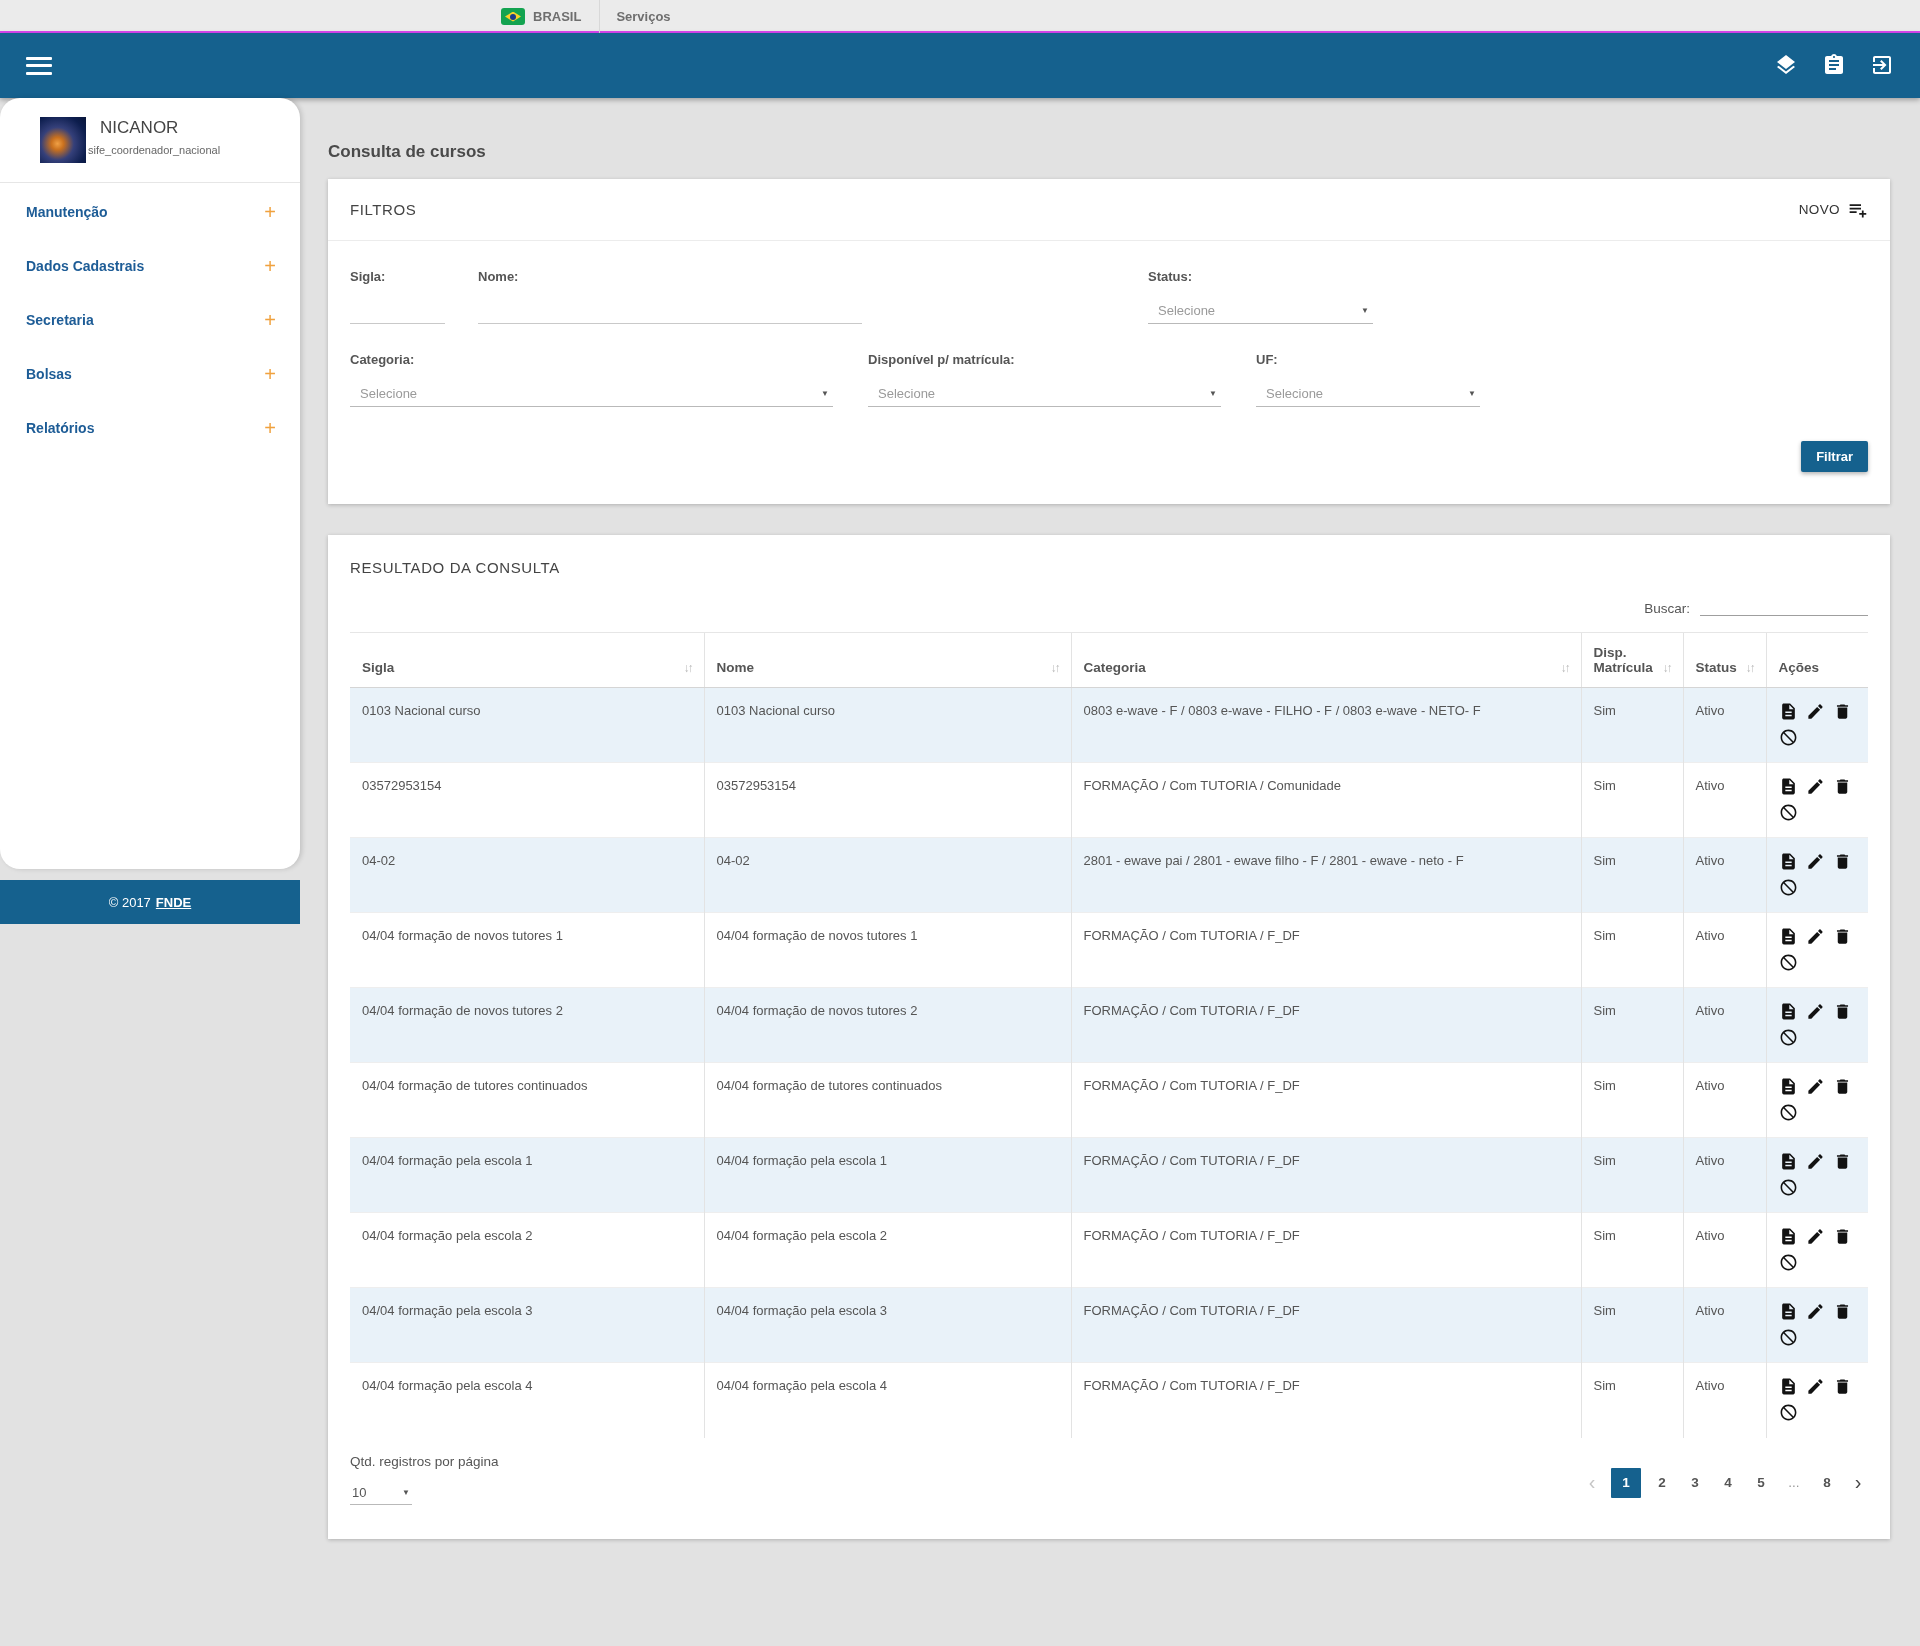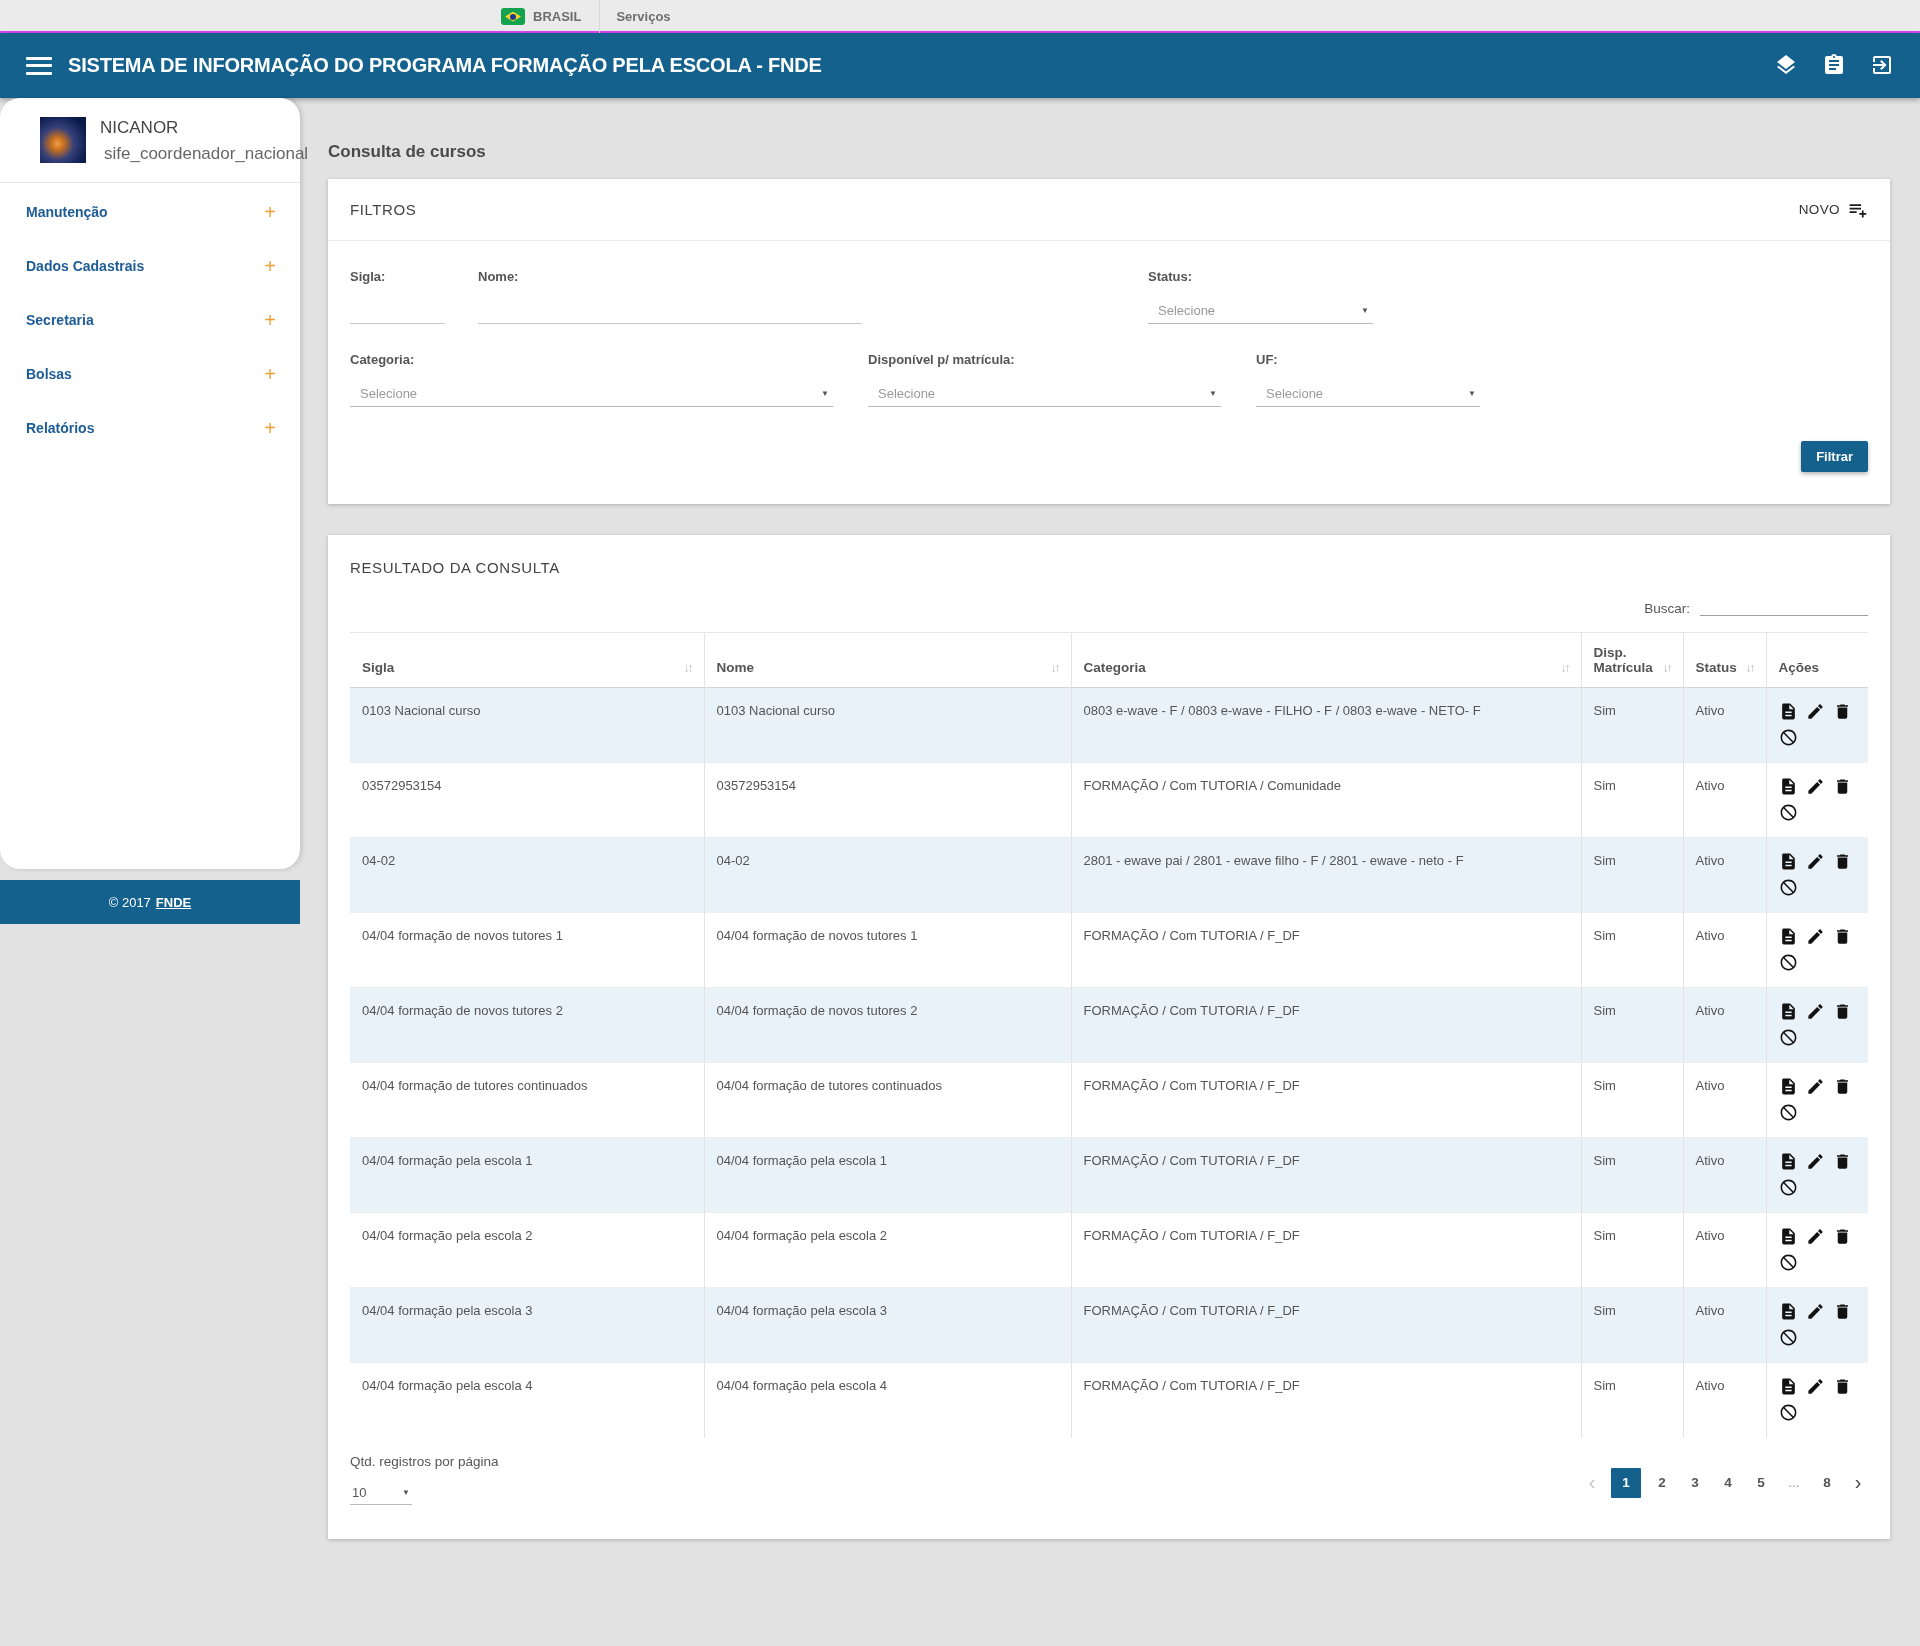--- a/index.html
+++ b/index.html
@@ -37,21 +37,21 @@
   .hamburger span{display:block;height:3px;background:#fff;border-radius:1px;}
   .app-title{color:#fff;font-size:20px;font-weight:bold;letter-spacing:-.2px;margin-left:16px;}
   .appbar-icons{margin-left:auto;margin-right:24px;display:flex;gap:22px;}
   .appbar-icons .abtn{width:26px;height:26px;cursor:pointer;}
   .appbar-icons svg{width:24px;height:24px;fill:#fff;}
   
   .sidebar{position:absolute;left:0;top:98px;width:300px;height:771px;background:#fff;box-shadow:2px 0 5px rgba(0,0,0,.15);border-radius:20px;}
   .user{height:85px;border-bottom:1px solid #e6e6e6;position:relative;}
   .avatar{position:absolute;left:40px;top:19px;width:46px;height:46px;background:radial-gradient(circle at 38% 58%,#f0a045 0%,#c9701e 16%,#35407a 42%,#0d1e4e 75%,#081538 100%);}
   .user-name{position:absolute;left:100px;top:20px;font-size:17px;color:#444;}
-  .user-role{position:absolute;left:104px;top:46px;font-size:17px;color:#666;}
+  .user-role{position:absolute;left:88px;top:46px;font-size:11px;color:#666;}
   .menu{padding-top:2px;}
   .menu-item{height:54px;display:flex;align-items:center;padding:0 24px 0 26px;cursor:pointer;}
   .menu-item .lbl{color:var(--link);font-weight:bold;font-size:14px;}
   .menu-item .plus{margin-left:auto;color:var(--orange);font-size:20px;font-weight:400;line-height:1;}
   .side-footer{position:absolute;left:0;top:869px;width:300px;height:44px;background:var(--accent);color:#fff;display:flex;align-items:center;justify-content:center;gap:5px;font-size:13px;margin-top:11px;}
   .side-footer .brand{font-weight:bold;text-decoration:underline;cursor:pointer;}
   
   .main{position:absolute;left:300px;top:98px;width:1620px;padding:44px 30px 0 28px;}
   .page-title{font-size:17px;font-weight:bold;color:#4a4a4a;margin-bottom:17px;}
   .panel{background:#fff;box-shadow:0 1px 4px rgba(0,0,0,.22);width:1562px;}
@@ -124,21 +124,20 @@
     </div>
   </div>
 </div>
 
 <div class="appbar">
   <div class="hamburger">
       <span></span>
       <span></span>
       <span></span>
     </div>
-  <div class="app-title">SISTEMA DE INFORMAÇÃO DO PROGRAMA FORMAÇÃO PELA ESCOLA - FNDE</div>
   <div class="appbar-icons">
     <div class="abtn">
       <svg viewBox="0 0 24 24">
           <path d="M11.99 18.54l-7.37-5.73L3 14.07l9 7 9-7-1.63-1.27-7.38 5.74zM12 16l7.36-5.73L21 9l-9-7-9 7 1.63 1.27L12 16z"></path>
         </svg>
     </div>
     <div class="abtn">
       <svg viewBox="0 0 24 24">
           <path d="M19 3h-4.18C14.4 1.84 13.3 1 12 1c-1.3 0-2.4.84-2.82 2H5c-1.1 0-2 .9-2 2v14c0 1.1.9 2 2 2h14c1.1 0 2-.9 2-2V5c0-1.1-.9-2-2-2zm-7 0c.55 0 1 .45 1 1s-.45 1-1 1-1-.45-1-1 .45-1 1-1zm2 14H7v-2h7v2zm3-4H7v-2h10v2zm0-4H7V7h10v2z"></path>
         </svg>

